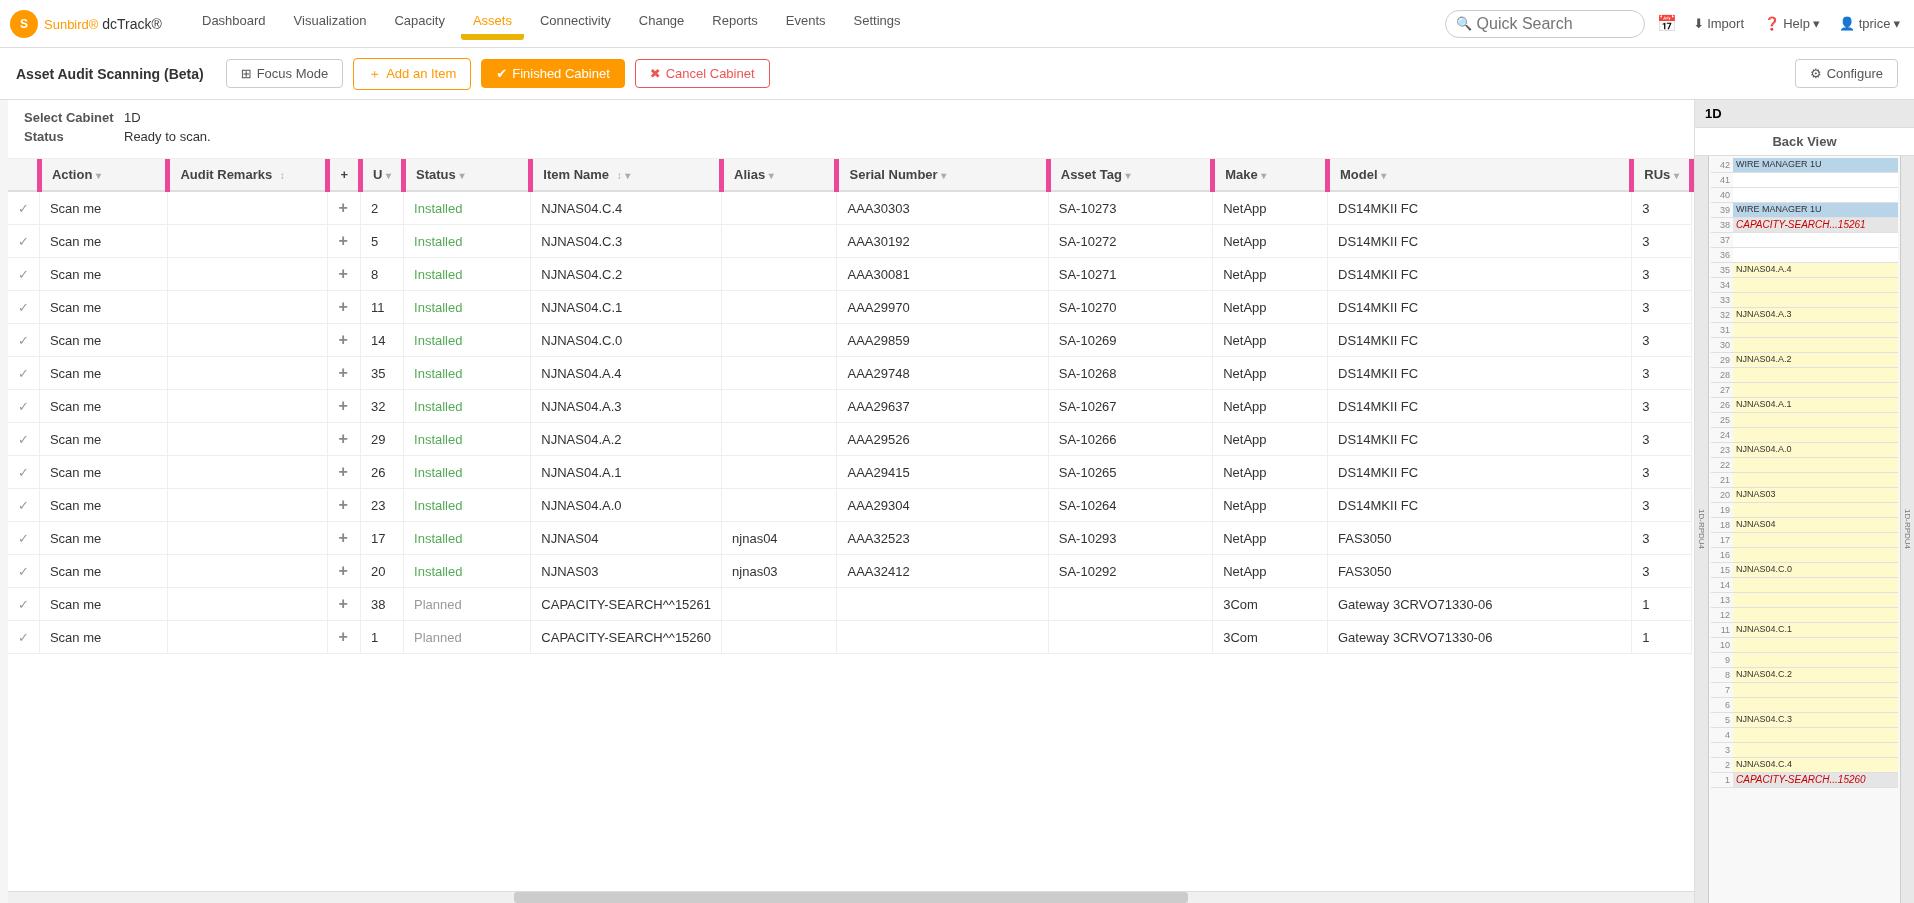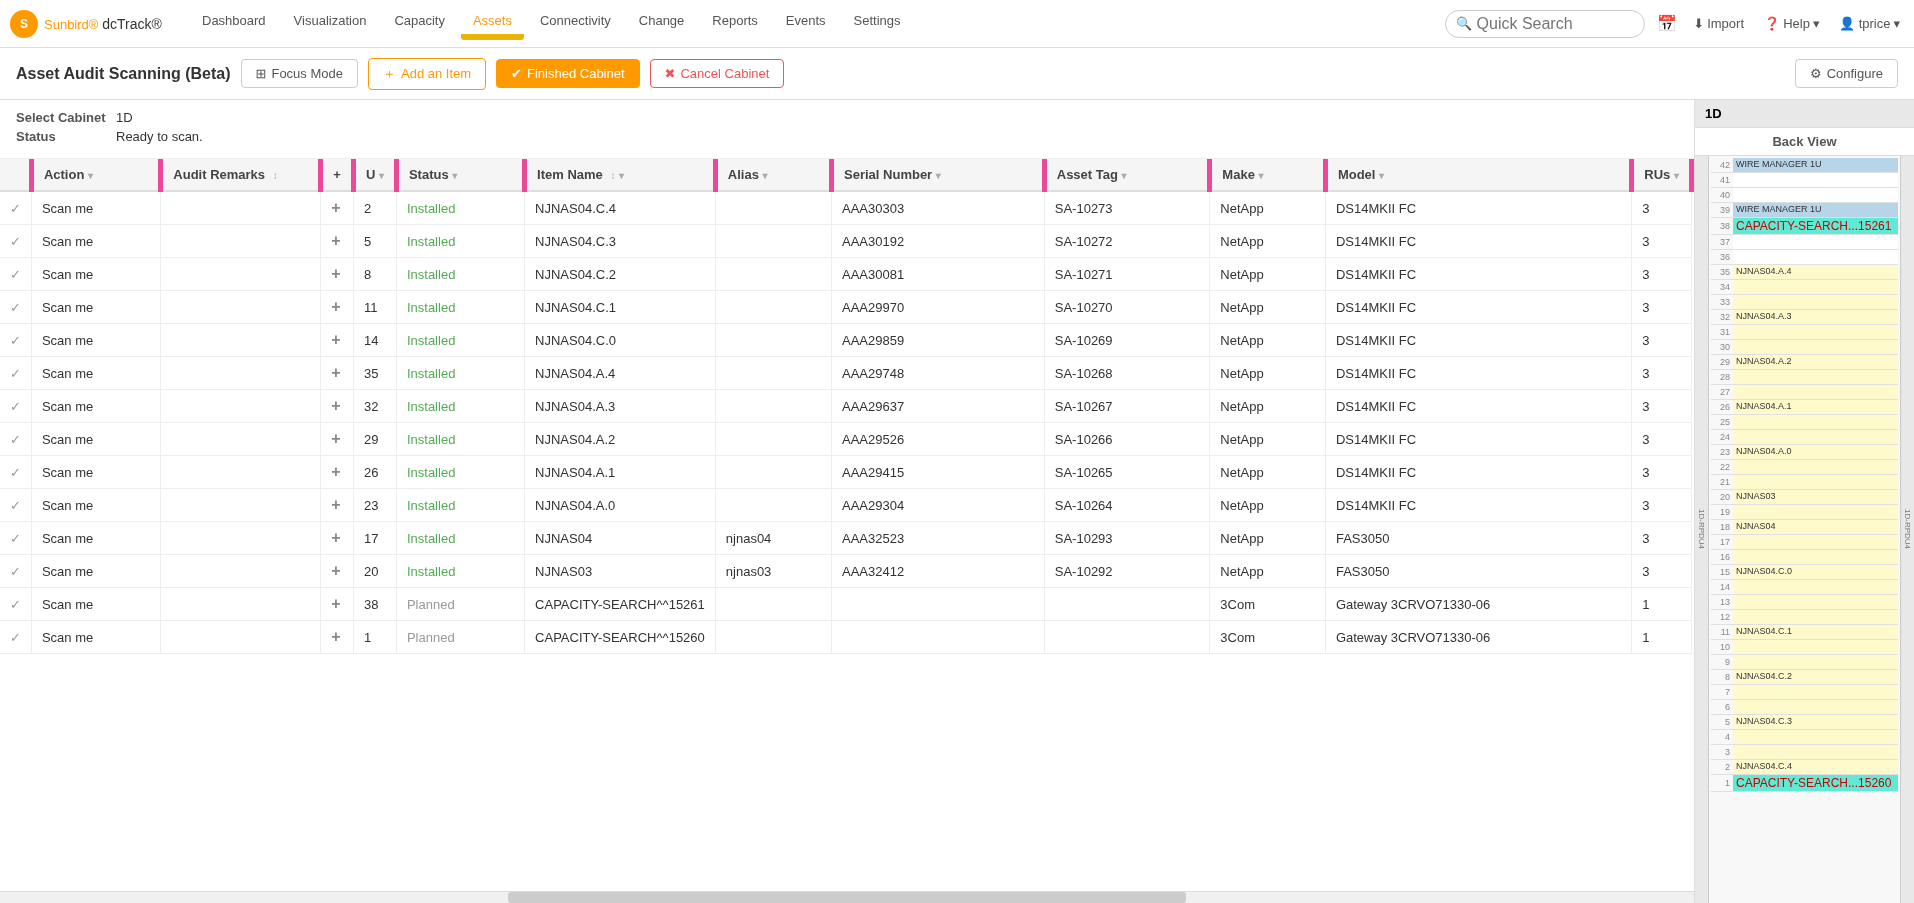--- a/index.html
+++ b/index.html
@@ -72,21 +72,21 @@
     
     .sub-header {
       background: #fff;
       border-bottom: 1px solid #ddd;
       display: flex;
       align-items: center;
       padding: 10px 16px;
       gap: 10px;
       height: 52px;
     }
-    .page-title { font-size: 16px; font-weight: 600; color: #333; }
+    .page-title { font-size: 14px; font-weight: 600; color: #333; margin-right: 12px; }
     .btn {
       display: flex; align-items: center; gap: 5px;
       padding: 6px 14px;
       border-radius: 4px;
       cursor: pointer;
       font-size: 13px;
       border: 1px solid transparent;
     }
     .btn-focus { background: #fff; border-color: #ccc; color: #555; }
     .btn-add { background: #fff; border-color: #f90; color: #f90; }
@@ -104,20 +104,21 @@
       display: flex;
       height: calc(100vh - 100px);
     }
 
     
     .left-panel {
       flex: 1;
       overflow: hidden;
       display: flex;
       flex-direction: column;
+      padding-left: 8px;
     }
 
     .info-section {
       background: #fff;
       padding: 10px 16px;
       border-bottom: 1px solid #eee;
     }
     .info-row {
       display: flex;
       align-items: center;
@@ -221,21 +222,21 @@
       font-size: 9px;
       padding: 1px 3px;
       overflow: hidden;
       text-overflow: ellipsis;
       white-space: nowrap;
       min-height: 14px;
     }
     .slot-empty { background: #fff; }
     .slot-wire { background: #b8d4e8; color: #333; }
     .slot-yellow { background: #fffacc; color: #333; }
-    .slot-red { background: #5eead4; color: #c00; font-size: 12px; }
+    .slot-red { background: #e5e5e5; color: #c00; font-size: 10px; font-style: italic; }
 
     .scrollbar-h {
       height: 12px;
       background: #f0f0f0;
       border-top: 1px solid #ddd;
       position: relative;
     }
     .scrollbar-h-thumb {
       position: absolute;
       left: 30%;

